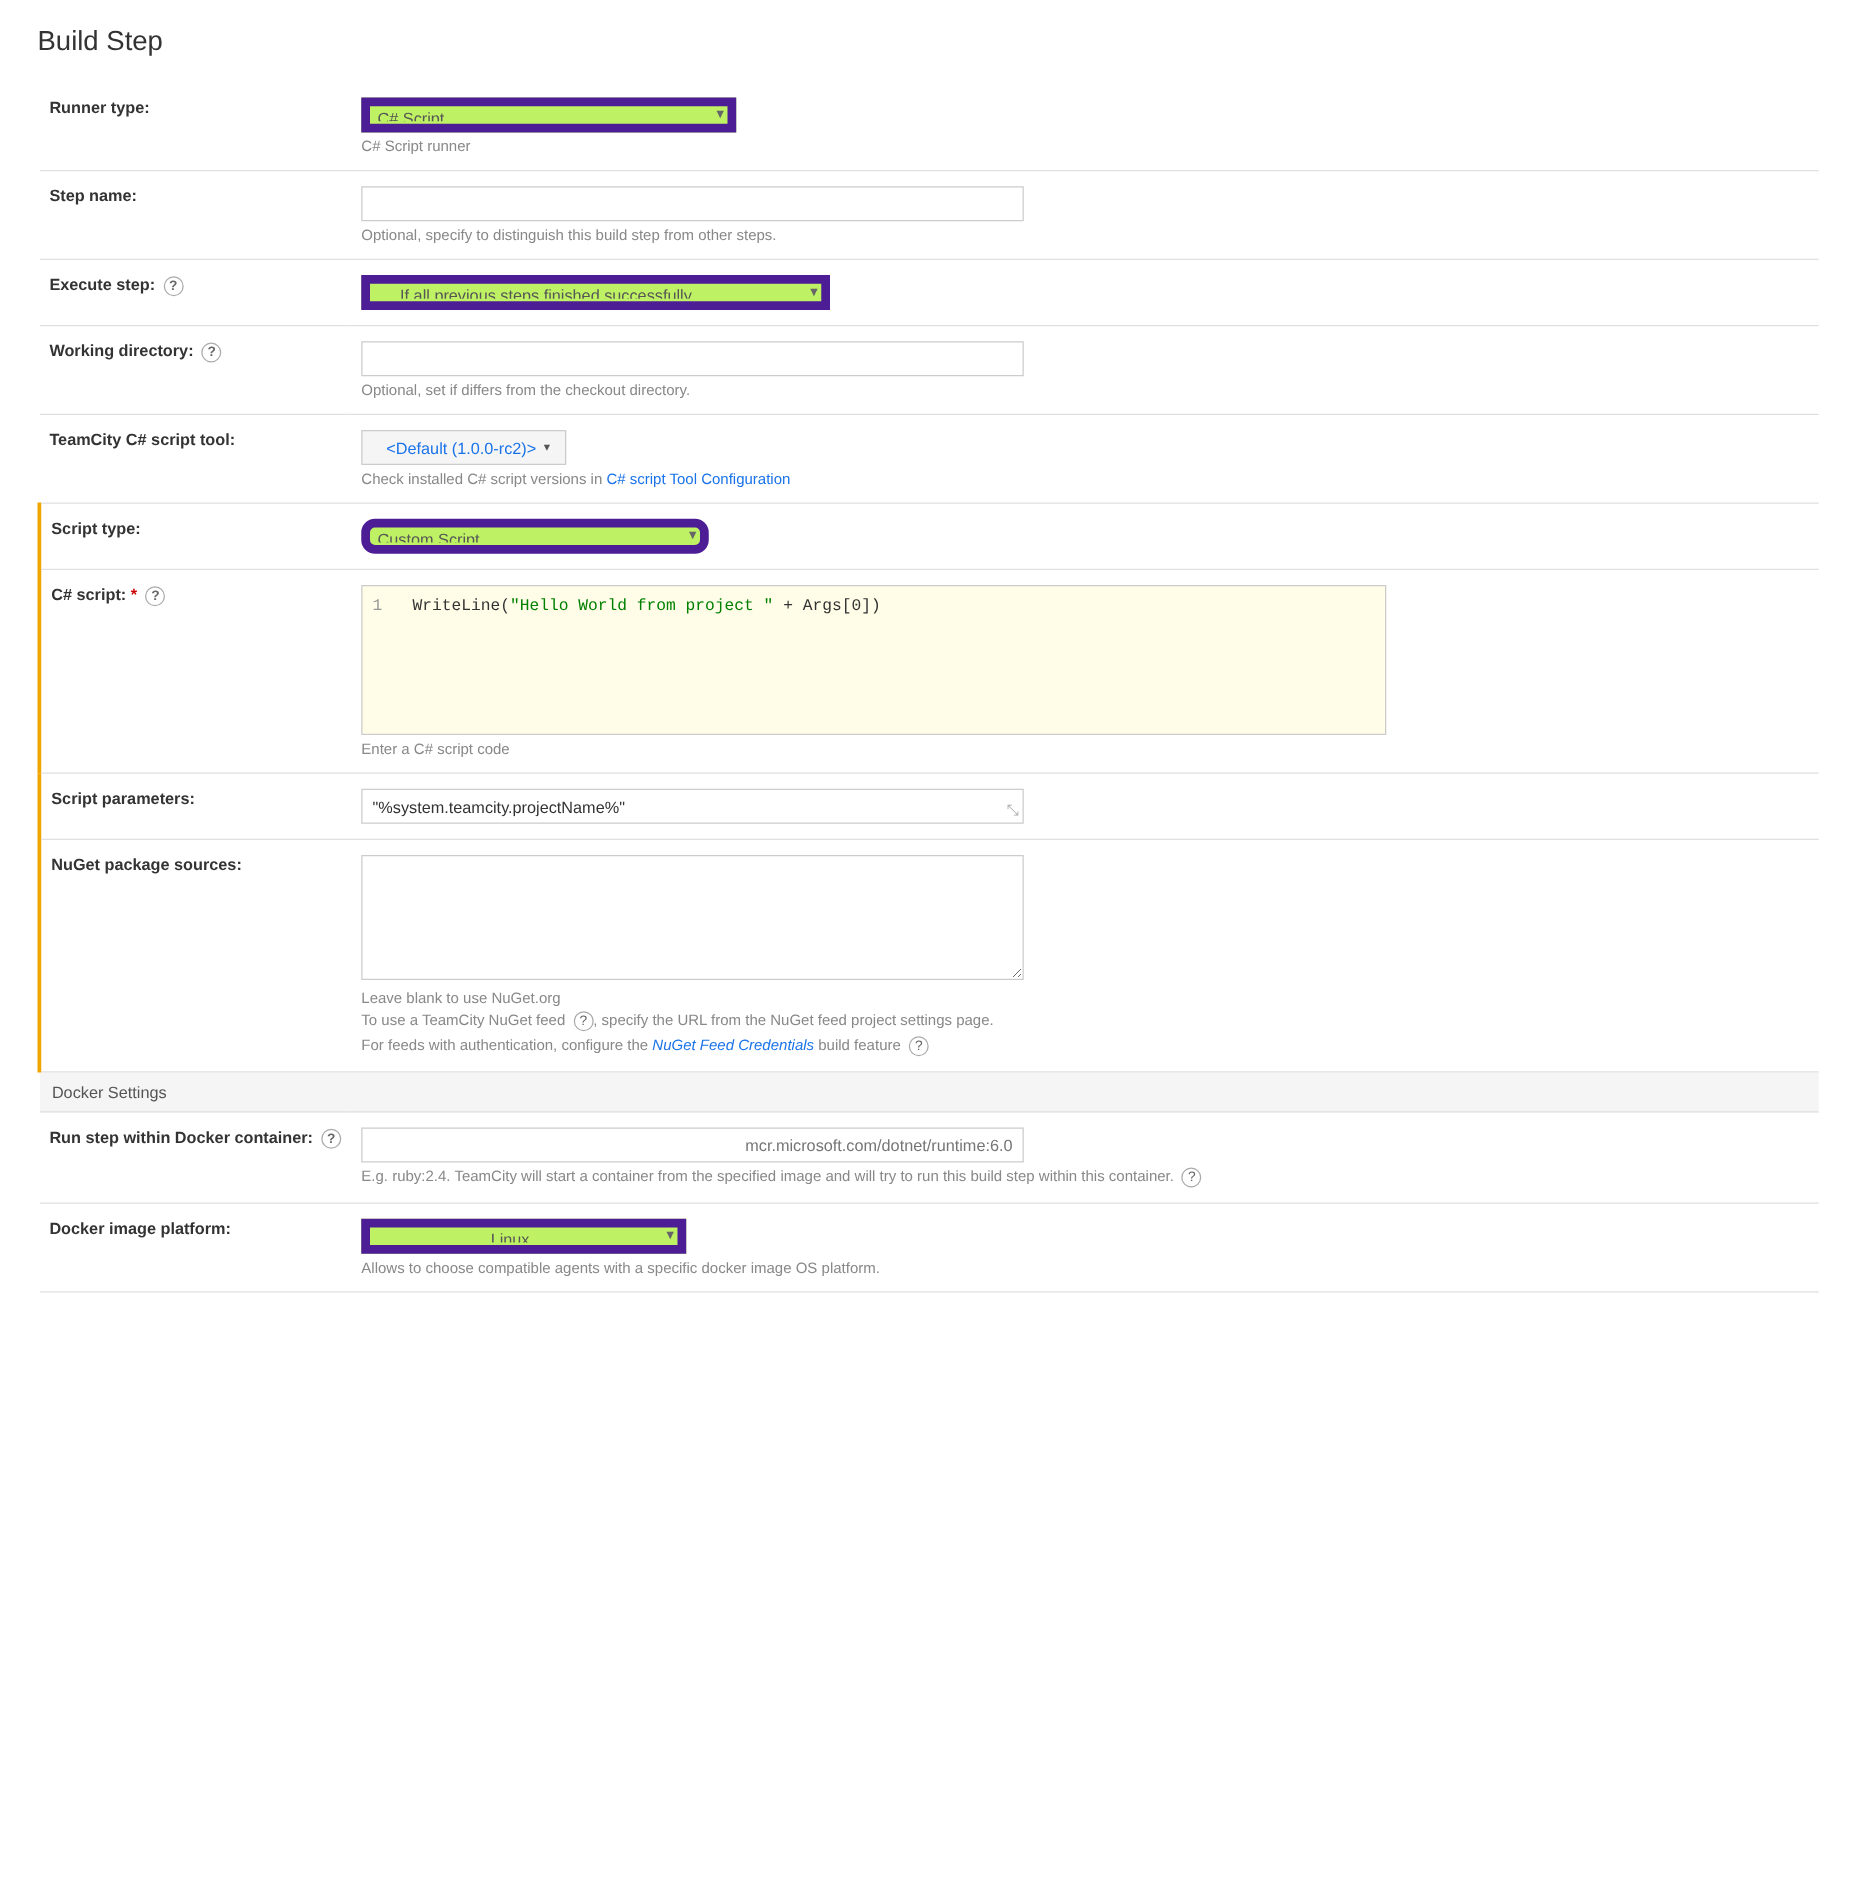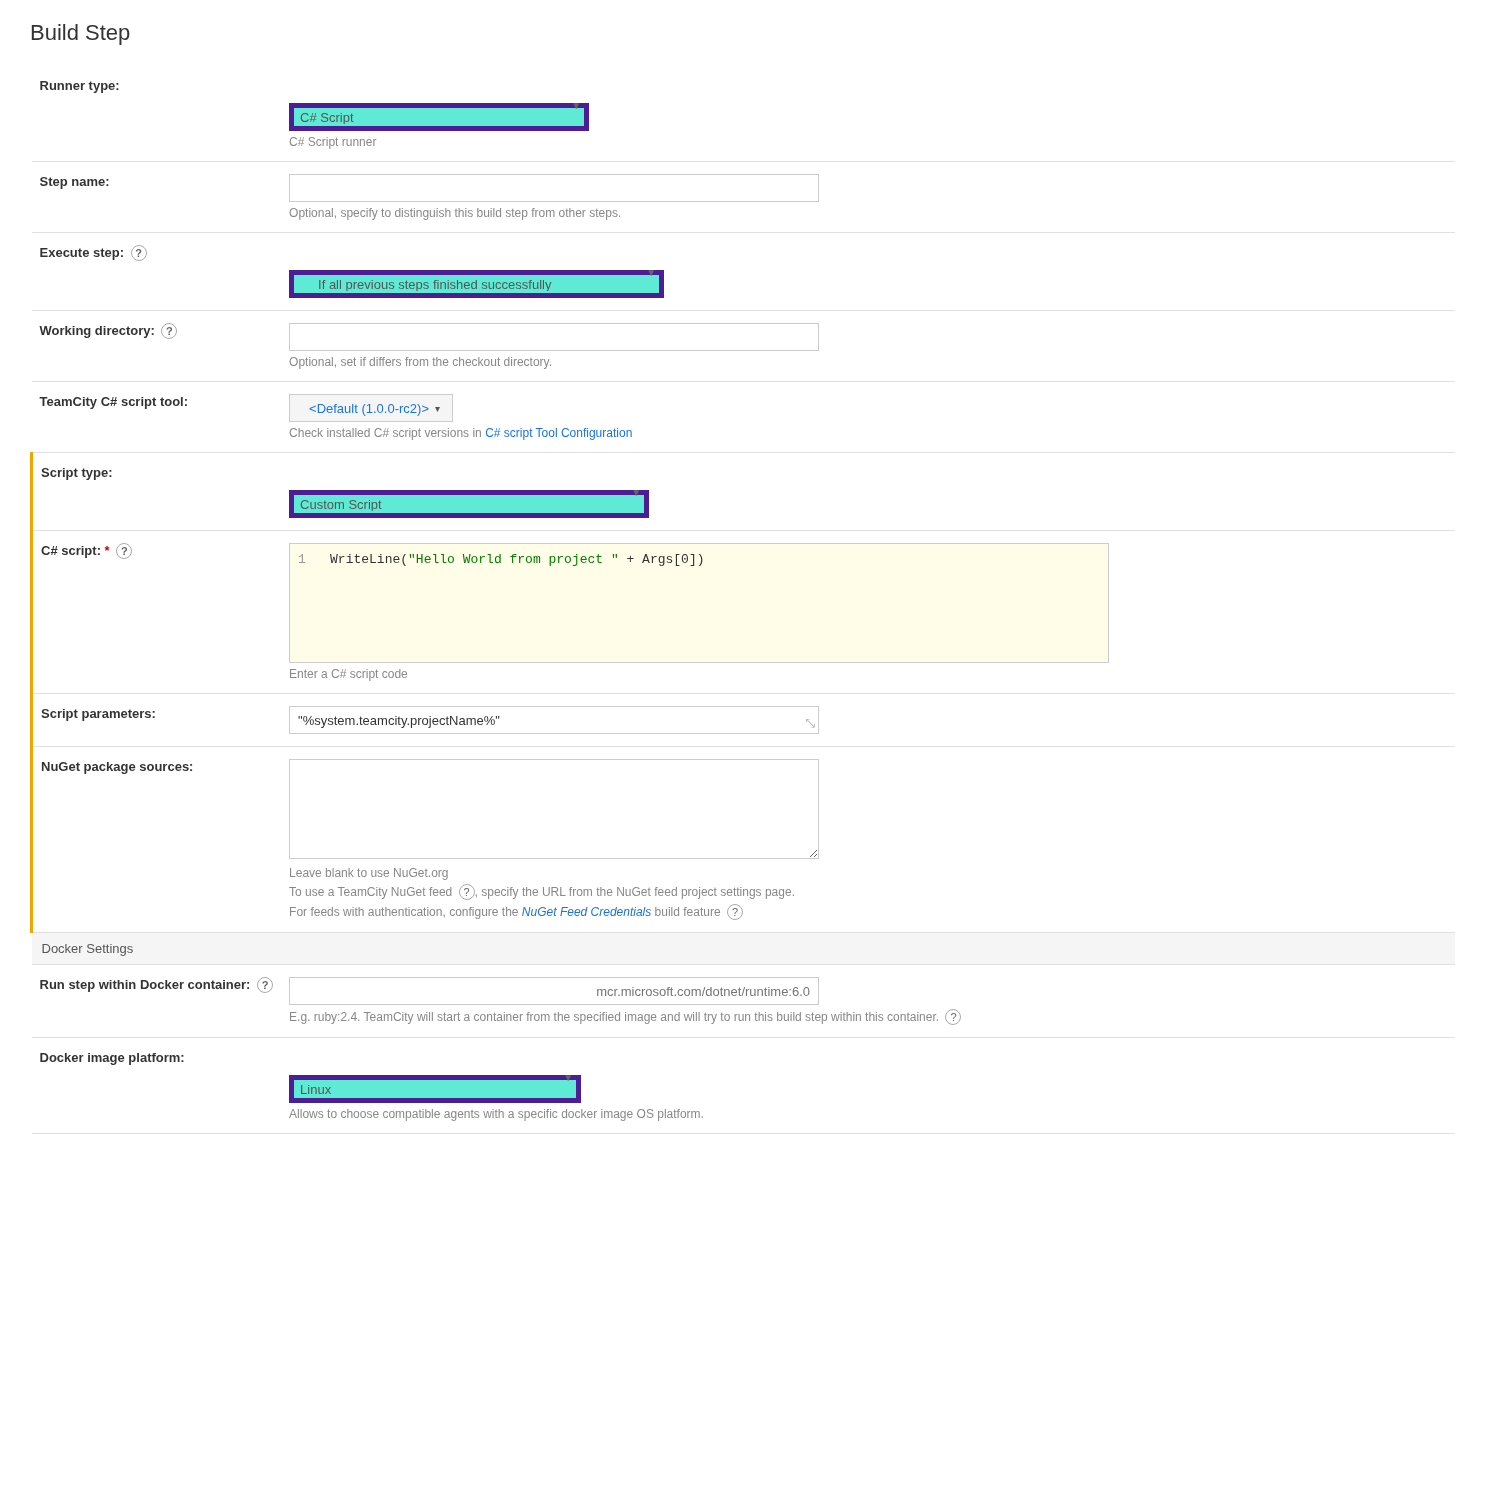--- a/index.html
+++ b/index.html
@@ -55,29 +55,28 @@
       height: 28px;
       border: 1px solid #ccc;
       padding: 4px 8px;
       font-size: 13px;
       color: #333;
       background: #fff;
     }
 
     select {
       height: 28px;
-      border: 5px solid #4c1d95;
+      border: 7px solid #4c1d95;
       padding: 2px 6px;
       font-size: 13px;
       color: #555;
-      background: #5eead4;
+      background: #bef264;
       appearance: none;
       -webkit-appearance: none;
       cursor: pointer;
-      margin-top: 25px;
     }
 
     .select-wrapper {
       position: relative;
       display: inline-block;
     }
 
     .select-wrapper::after {
       content: '▼';
       position: absolute;
@@ -88,22 +87,22 @@
       color: #666;
       pointer-events: none;
     }
 
     .select-wrapper select {
       padding-right: 28px;
     }
 
     .runner-select { width: 300px; }
     .execute-select { width: 375px; padding-left: 24px; }
-    .script-type-select { width: 360px; }
-    .docker-platform-select { width: 292px; }
+    .script-type-select { width: 278px; border-radius: 11px; }
+    .docker-platform-select { width: 260px; text-align: center; }
 
     .section-header {
       background: #f5f5f5;
       border-top: 1px solid #ddd;
       border-bottom: 1px solid #ddd;
     }
 
     .section-header td {
       padding: 8px 10px;
       font-size: 13px;

